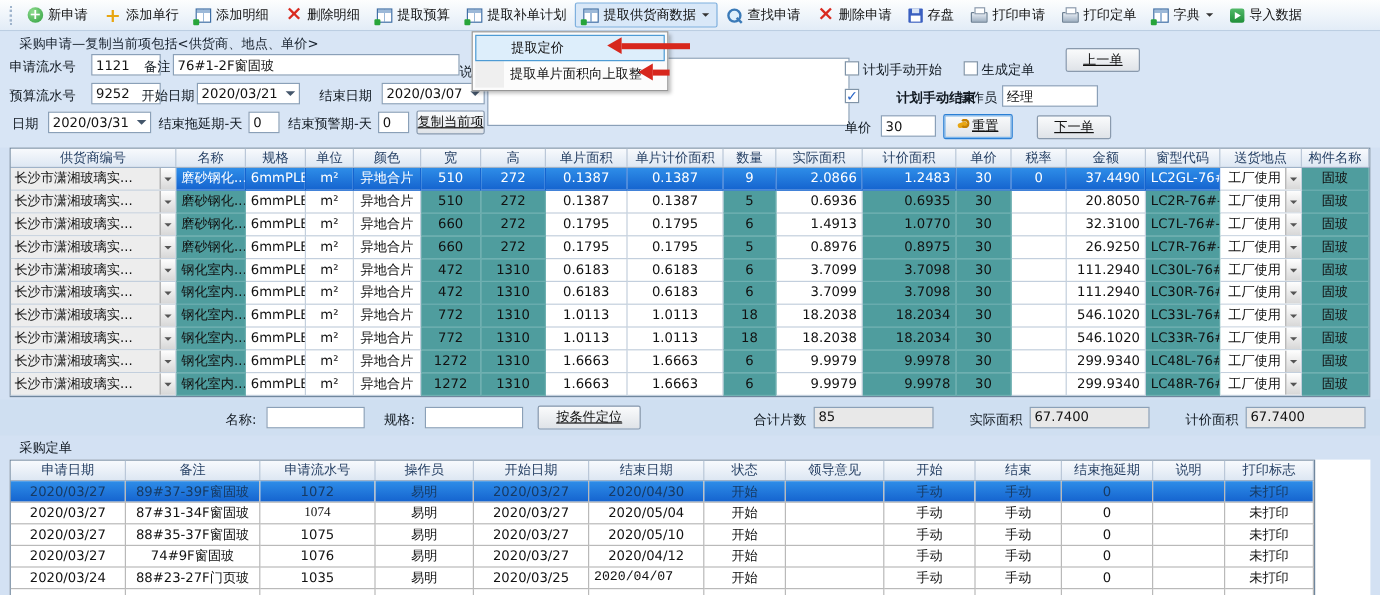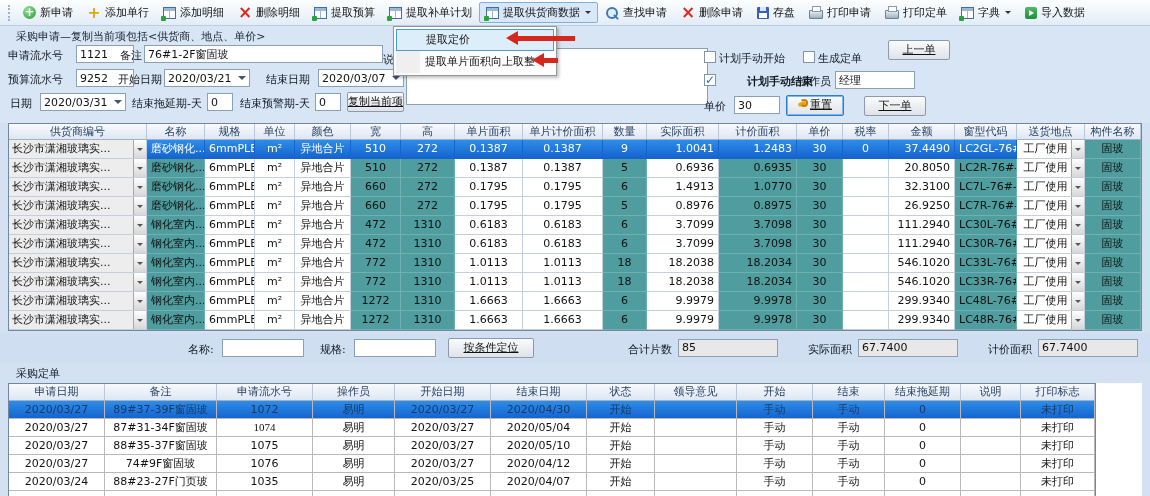--- a/index.html
+++ b/index.html
@@ -221,21 +221,21 @@
       </div>
       <div class="g-cell teal selcell" style="width: 58px; text-align: left;">磨砂钢化...</div>
       <div class="g-cell selcell" style="width: 50px; text-align: left;">6mmPLE...</div>
       <div class="g-cell selcell" style="width: 40px; text-align: center;">m²</div>
       <div class="g-cell selcell" style="width: 56px; text-align: center;">异地合片</div>
       <div class="g-cell teal selcell" style="width: 50px; text-align: center;">510</div>
       <div class="g-cell teal selcell" style="width: 54px; text-align: center;">272</div>
       <div class="g-cell selcell" style="width: 68px; text-align: center;">0.1387</div>
       <div class="g-cell selcell" style="width: 80px; text-align: center;">0.1387</div>
       <div class="g-cell teal selcell" style="width: 44px; text-align: center;">9</div>
-      <div class="g-cell selcell" style="width: 72px; text-align: right;">1.0041</div>
+      <div class="g-cell selcell" style="width: 72px; text-align: right;">2.0866</div>
       <div class="g-cell teal selcell" style="width: 78px; text-align: right;">1.2483</div>
       <div class="g-cell teal selcell" style="width: 46px; text-align: center;">30</div>
       <div class="g-cell selcell" style="width: 46px; text-align: center;">0</div>
       <div class="g-cell selcell" style="width: 66px; text-align: right;">37.4490</div>
       <div class="g-cell teal selcell" style="width: 62px; text-align: left;">LC2GL-76#...</div>
       <div class="g-cell combo" style="width: 68px;">
         <span class="sup-text" style="text-align: center;">工厂使用</span>
         <span class="dd-btn">
           <span class="tri2"></span>
         </span>
@@ -605,21 +605,21 @@
       <div class="g-cell" style="width: 76px; text-align: center;">0</div>
       <div class="g-cell" style="width: 60px; text-align: center;"></div>
       <div class="g-cell" style="width: 74px; text-align: center;">未打印</div>
     </div>
     <div class="g-row">
       <div class="g-cell" style="width: 96px; text-align: center;">2020/03/24</div>
       <div class="g-cell" style="width: 112px; text-align: center;">88#23-27F门页玻</div>
       <div class="g-cell" style="width: 96px; text-align: center;">1035</div>
       <div class="g-cell" style="width: 82px; text-align: center;">易明</div>
       <div class="g-cell" style="width: 96px; text-align: center;">2020/03/25</div>
-      <div class="g-cell" style="width: 96px; text-align: center;">2020/04/07</div>
+      <div class="g-cell" style="width: 96px;  font-family: Liberation Mono, monospace;">2020/04/07</div>
       <div class="g-cell" style="width: 68px; text-align: center;">开始</div>
       <div class="g-cell" style="width: 82px; text-align: center;"></div>
       <div class="g-cell" style="width: 76px; text-align: center;">手动</div>
       <div class="g-cell" style="width: 72px; text-align: center;">手动</div>
       <div class="g-cell" style="width: 76px; text-align: center;">0</div>
       <div class="g-cell" style="width: 60px; text-align: center;"></div>
       <div class="g-cell" style="width: 74px; text-align: center;">未打印</div>
     </div>
     <div class="g-row">
       <div class="g-cell" style="width: 96px; text-align: center;"></div>

